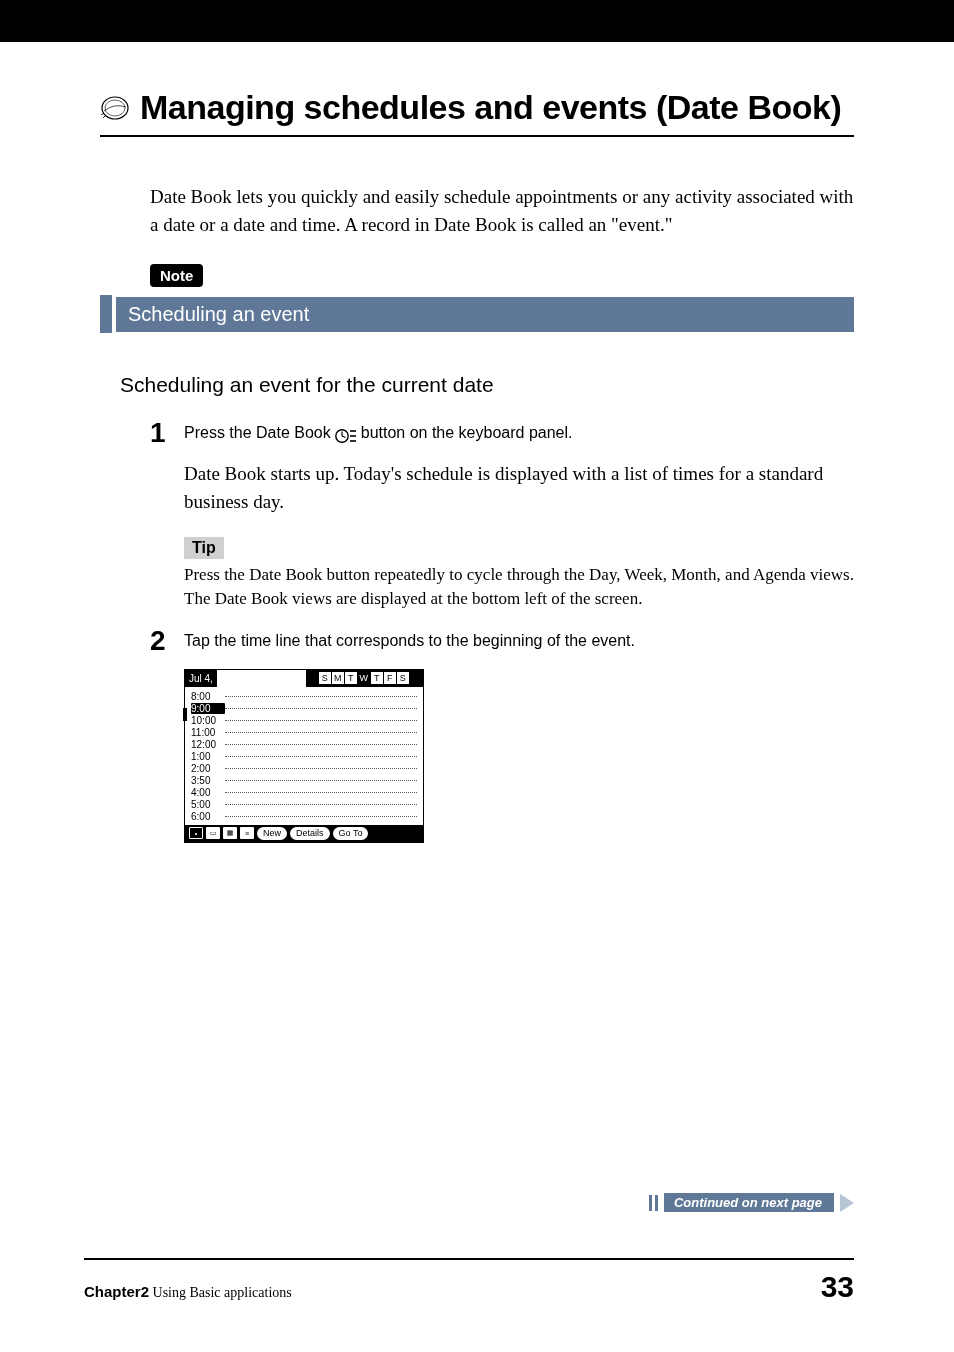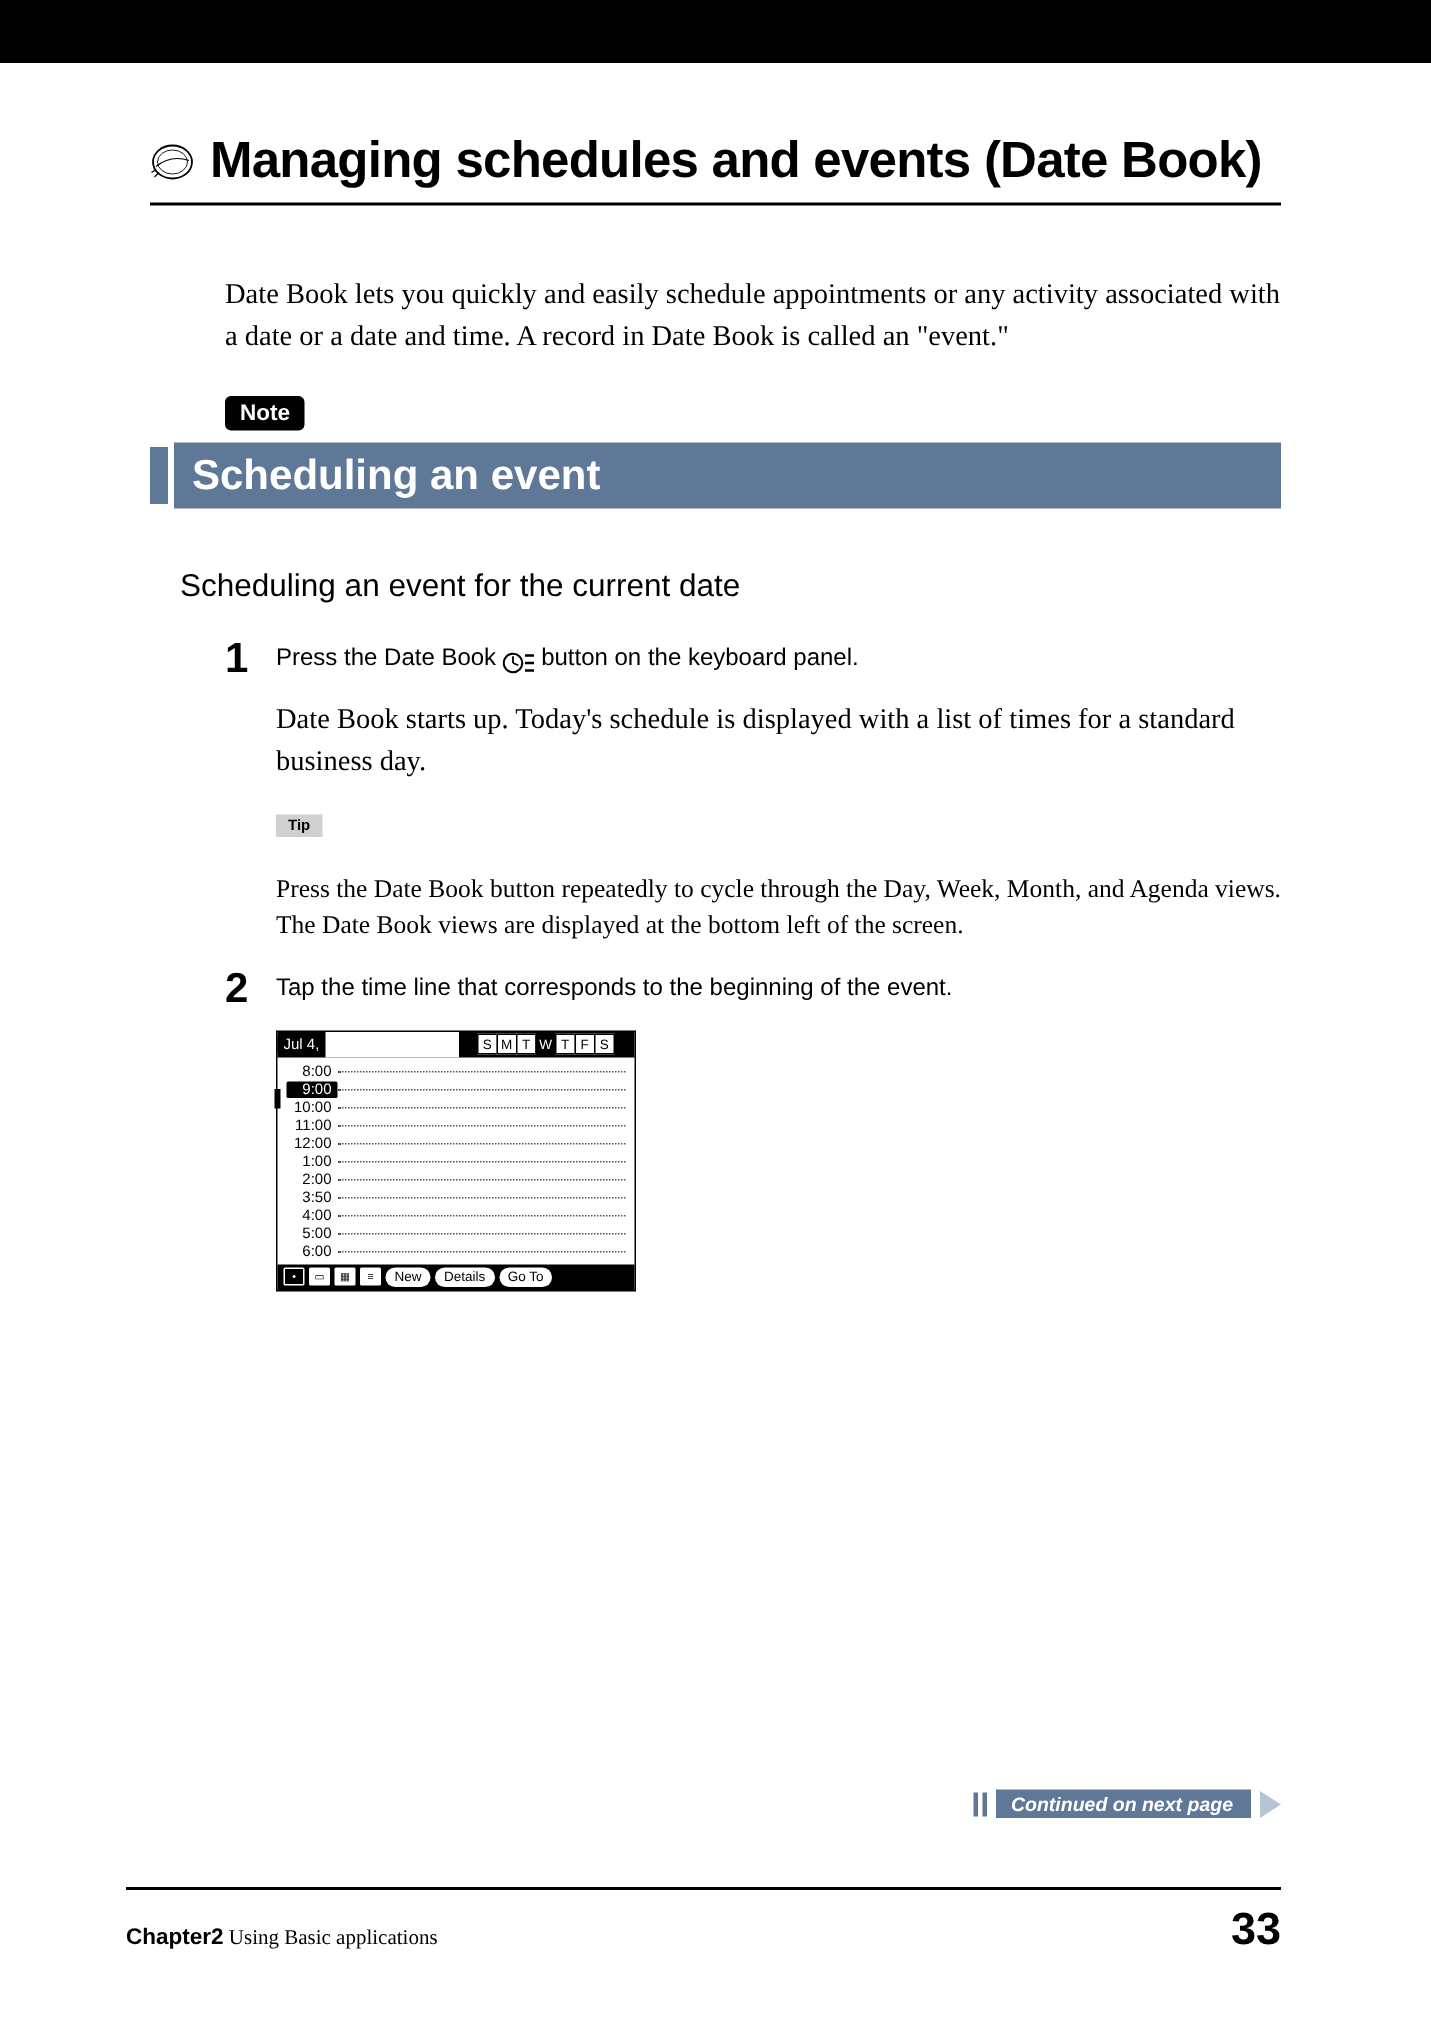--- a/index.html
+++ b/index.html
@@ -71,22 +71,22 @@
     width: 12px;
     height: 38px;
     background: #5f7898;
     margin-right: 4px;
   }
   .section-body {
     flex: 1;
     background: #5f7898;
     color: #fff;
     font-family: Arial, Helvetica, sans-serif;
-    font-weight: bold;
-    font-size: 28px;
+    font-weight: normal;
+    font-size: 20px;
     padding: 6px 12px;
   }
   .subhead {
     font-family: Arial, Helvetica, sans-serif;
     font-weight: normal;
     font-size: 21px;
     margin-left: 20px;
     margin-bottom: 24px;
   }
   .step {
@@ -117,25 +117,25 @@
     font-size: 19px;
     line-height: 1.45;
     margin-top: 16px;
   }
   .tip-badge {
     display: inline-block;
     background: #d0d0d0;
     color: #000;
     font-family: Arial, Helvetica, sans-serif;
     font-weight: bold;
-    font-size: 10px;
+    font-size: 16px;
     padding: 2px 8px;
     margin-left: 84px;
     margin-top: 14px;
-    margin-bottom: 23px;
+    margin-bottom: 4px;
   }
   .tip-text {
     font-size: 17px;
     line-height: 1.4;
     margin-left: 84px;
     margin-bottom: 18px;
   }
   .step2 { margin-bottom: 14px; }
   .screenshot {
     margin-left: 84px;
@@ -152,21 +152,21 @@
     font-family: Arial, sans-serif;
     font-size: 10px;
   }
   .ss-date { background:#000; color:#fff; padding: 0 4px; }
   .ss-spacer { flex: 1; background:#fff; height:100%; }
   .ss-tri { color:#000; font-size:12px; padding:0 2px; }
   .ss-day { border:1px solid #000; width:14px; height:14px; display:flex; align-items:center; justify-content:center; font-size:9px; background:#fff; color:#000; margin-left:-1px; }
   .ss-day.on { background:#000; color:#fff; }
   .ss-list { padding: 4px 6px 2px 6px; }
   .ss-row { display:flex; align-items:center; font-family: Arial, sans-serif; font-size:10px; margin-bottom:1px; }
-  .ss-time { width: 34px; text-align:right; padding-right:4px; }
+  .ss-time { width: 34px; padding-right:4px; }
   .ss-line { flex:1; border-bottom: 1px dotted #555; }
   .ss-row.hl .ss-time { background:#000; color:#fff; border-radius:1px; }
   .ss-handle { width:4px; background:#000; height:13px; margin-right:2px; margin-left:-8px; margin-top:6px; position:relative; }
   .ss-footer { background:#000; color:#fff; display:flex; align-items:center; padding: 2px 4px; gap:3px; font-family:Arial,sans-serif; font-size:9px; }
   .ss-view { background:#fff; color:#000; width:14px; height:12px; display:flex; align-items:center; justify-content:center; font-size:7px; border-radius:1px; }
   .ss-view.active { background:#000; color:#fff; border:1px solid #fff; }
   .ss-btn { background:#fff; color:#000; padding: 0 6px; border-radius: 7px; height:13px; display:flex; align-items:center; font-size:9px; }
   .continued {
     position: absolute;
     right: 100px;

